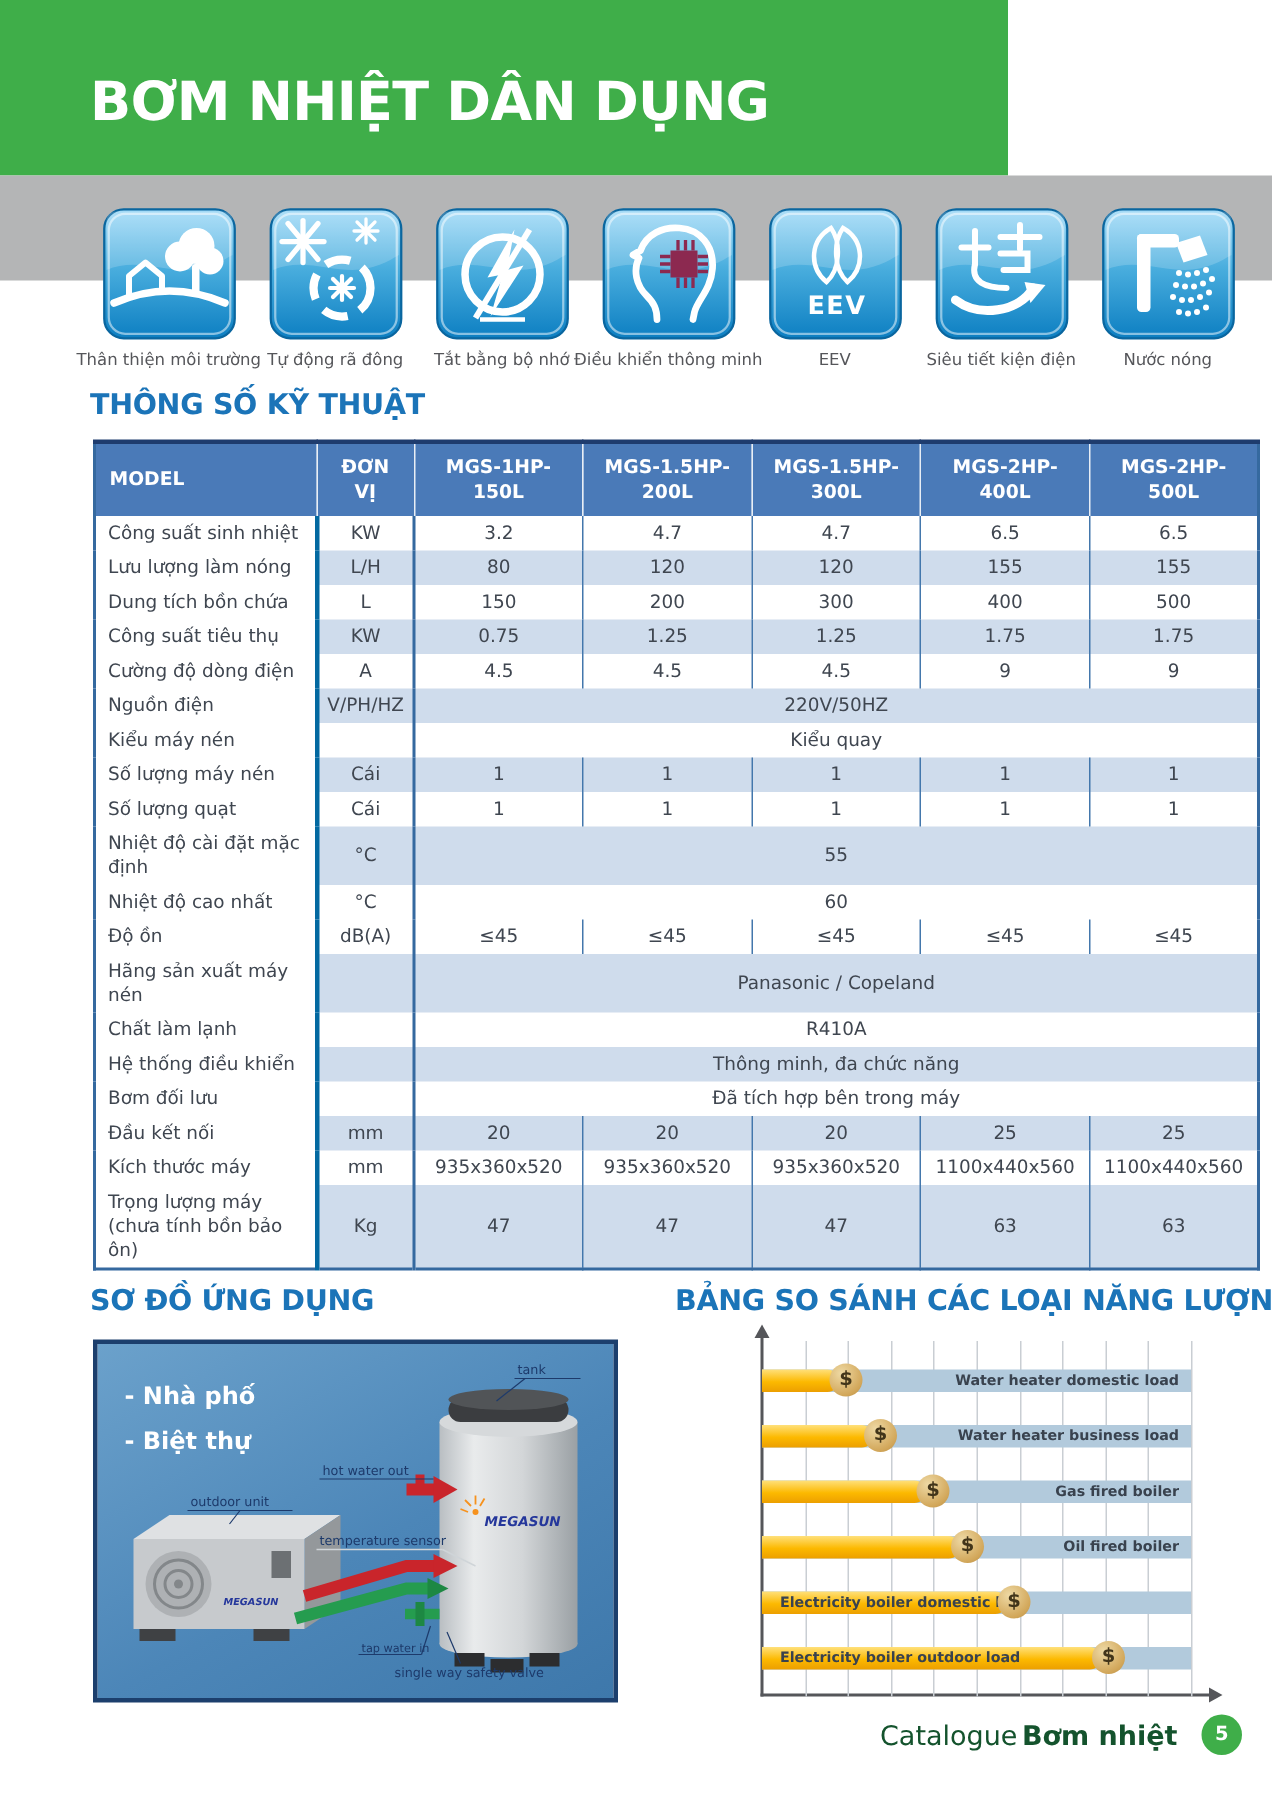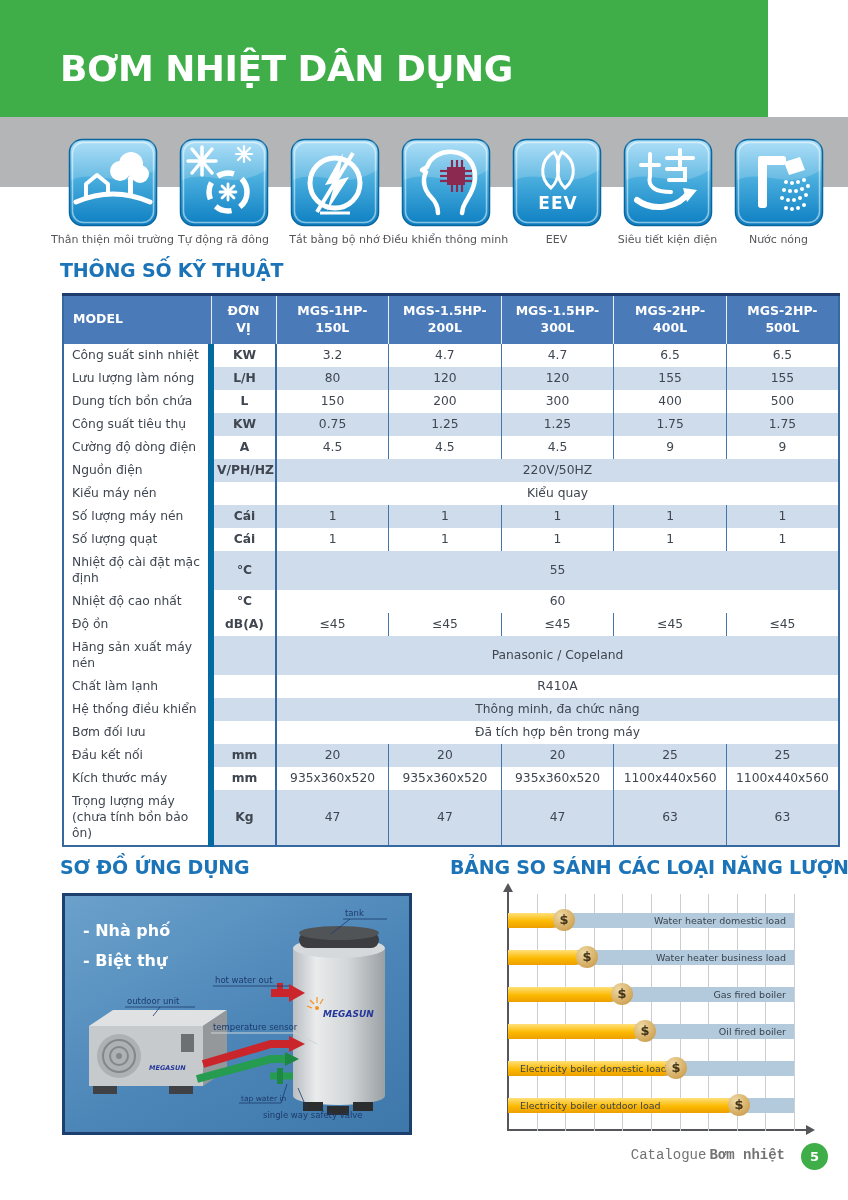--- a/index.html
+++ b/index.html
@@ -1,19 +1,19 @@
 <!DOCTYPE html>
 <html><head>
 <meta charset="utf-8">
 <style>
   html,body{margin:0;padding:0;background:#fff;}
   .page{position:relative;width:848px;height:1200px;overflow:hidden;background:#fff;
         font-family:"DejaVu Sans","Liberation Sans",sans-serif;}
   
-  .green-header{position:absolute;top:0;left:0;width:768px;height:117px;background:#3fae49;}
+  .green-header{position:absolute;top:0;left:0;width:672px;height:117px;background:#3fae49;}
   .green-header h1{position:absolute;left:60px;top:48px;margin:0;font-size:36px;font-weight:bold;
         color:#fff;letter-spacing:-0.5px;white-space:nowrap;}
   .gray-band{position:absolute;top:117px;left:0;width:848px;height:70px;background:#b4b5b6;}
   
   .features{position:absolute;top:138px;left:57px;width:777px;display:flex;}
   .feature{width:111px;display:flex;flex-direction:column;align-items:center;}
   .badge svg{display:block;}
   .flabel{margin-top:6px;font-size:11px;color:#55565a;white-space:nowrap;}
   
   h2.sect{position:absolute;margin:0;font-size:19px;font-weight:bold;color:#1b74b8;letter-spacing:-0.2px;white-space:nowrap;}
@@ -23,44 +23,44 @@
   
   table.specs{position:absolute;left:62px;top:293px;width:776px;border-collapse:collapse;table-layout:fixed;
         border-top:3px solid #1e3c6e;border-bottom:2px solid #35699f;
         border-left:2px solid #35699f;border-right:2px solid #35699f;}
   table.specs th{background:#4a7ab8;color:#fff;font-size:12.5px;font-weight:bold;white-space:pre-line;
         text-align:center;padding:7px 2px;line-height:1.35;border-right:1px solid #e8eef5;}
   table.specs th.c0{text-align:left;padding-left:9px;}
   table.specs th:last-child{border-right:none;}
   table.specs td{font-size:12.3px;color:#3f4650;padding:3.5px 3px;line-height:16px;text-align:center;vertical-align:middle;}
   td.lbl{text-align:left !important;padding-left:8px !important;color:#3c4d5e;background:#fff;}
-  td.unit{border-left:6px solid #0369a1;border-right:2px solid #35699f;font-weight:bold;}
+  td.unit{border-left:3px solid #0369a1;border-right:2px solid #35699f;}
   td.val + td.val{border-left:1px solid #4377ac;}
   tr.alt td.unit, tr.alt td.val, tr.alt td.spanv{background:#cfdcec;}
   
   .diagram{position:absolute;left:62px;top:893px;width:350px;height:242px;box-sizing:border-box;
         border:3px solid #1c3f6d;background:linear-gradient(150deg,#6ba1cb,#4c86b8 55%,#3e78ab);}
   
   #energy-plot{position:absolute;left:482px;top:886px;width:350px;height:258px;}
   #energy-plot .grid{position:absolute;width:1px;top:8px;height:237px;background:#c9ced3;}
   .yaxis{position:absolute;left:25px;top:6px;width:2px;height:239px;background:#55565a;}
   .yarrow{position:absolute;left:21px;top:-3px;width:0;height:0;border-left:5px solid transparent;
         border-right:5px solid transparent;border-bottom:9px solid #55565a;}
   .xaxis{position:absolute;left:25px;top:243px;width:300px;height:2px;background:#55565a;}
   .xarrow{position:absolute;left:324px;top:239px;width:0;height:0;border-top:5px solid transparent;
         border-bottom:5px solid transparent;border-left:9px solid #55565a;}
   .track{position:absolute;height:15px;background:#b2cadc;}
   .bar{position:absolute;height:15px;background:linear-gradient(#ffe07a,#fcb900 55%,#ec9f00);border-radius:0 8px 8px 0;}
   .coin{position:absolute;width:22px;height:22px;border-radius:50%;
         background:radial-gradient(circle at 35% 30%,#eed9a4,#d2a75a 70%,#b68a40);
         color:#42351a;font-size:13px;font-weight:bold;text-align:center;line-height:22px;}
-  .blabel{position:absolute;height:32px;line-height:15px;font-size:9.5px;font-weight:normal;color:#39424e;white-space:nowrap;}
+  .blabel{position:absolute;height:32px;line-height:15px;font-size:9.5px;font-weight:bold;color:#39424e;white-space:nowrap;}
   .blabel.tr{right:46px;text-align:right;}
   
-  .footer-text{position:absolute;top:1147px;right:63px;font-size:14px;color:#737373;font-family:Liberation Mono, monospace;}
+  .footer-text{position:absolute;top:1147px;right:63px;font-size:18px;color:#14532d;}
   .footer-text b{margin-left:3px;}
   .page-badge{position:absolute;top:1143px;right:20px;width:27px;height:27px;border-radius:50%;
         background:#3fae49;color:#fff;font-size:13px;font-weight:bold;text-align:center;line-height:27px;}
 </style>
 </head>
 <body>
 
 <svg width="0" height="0" style="position:absolute" aria-hidden="true">
   <defs>
     <linearGradient id="icg" x1="0" y1="0" x2="0" y2="1">

